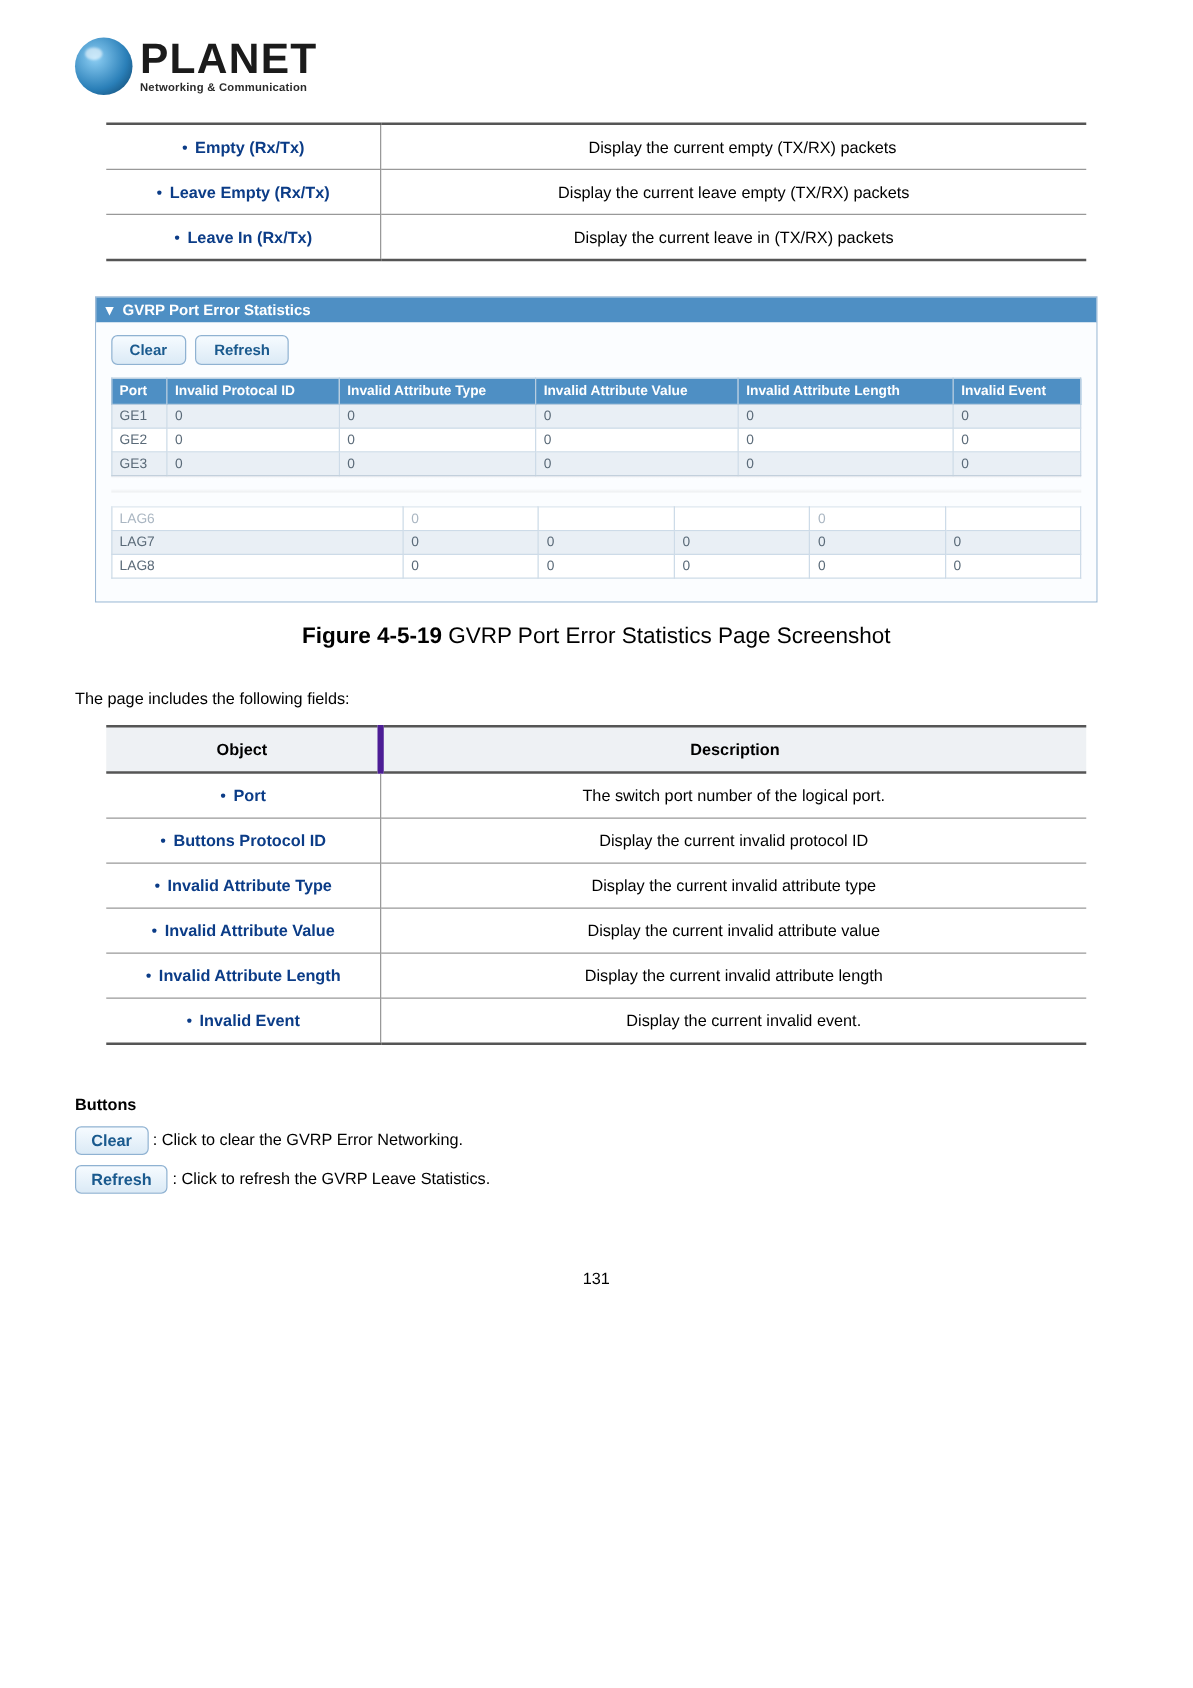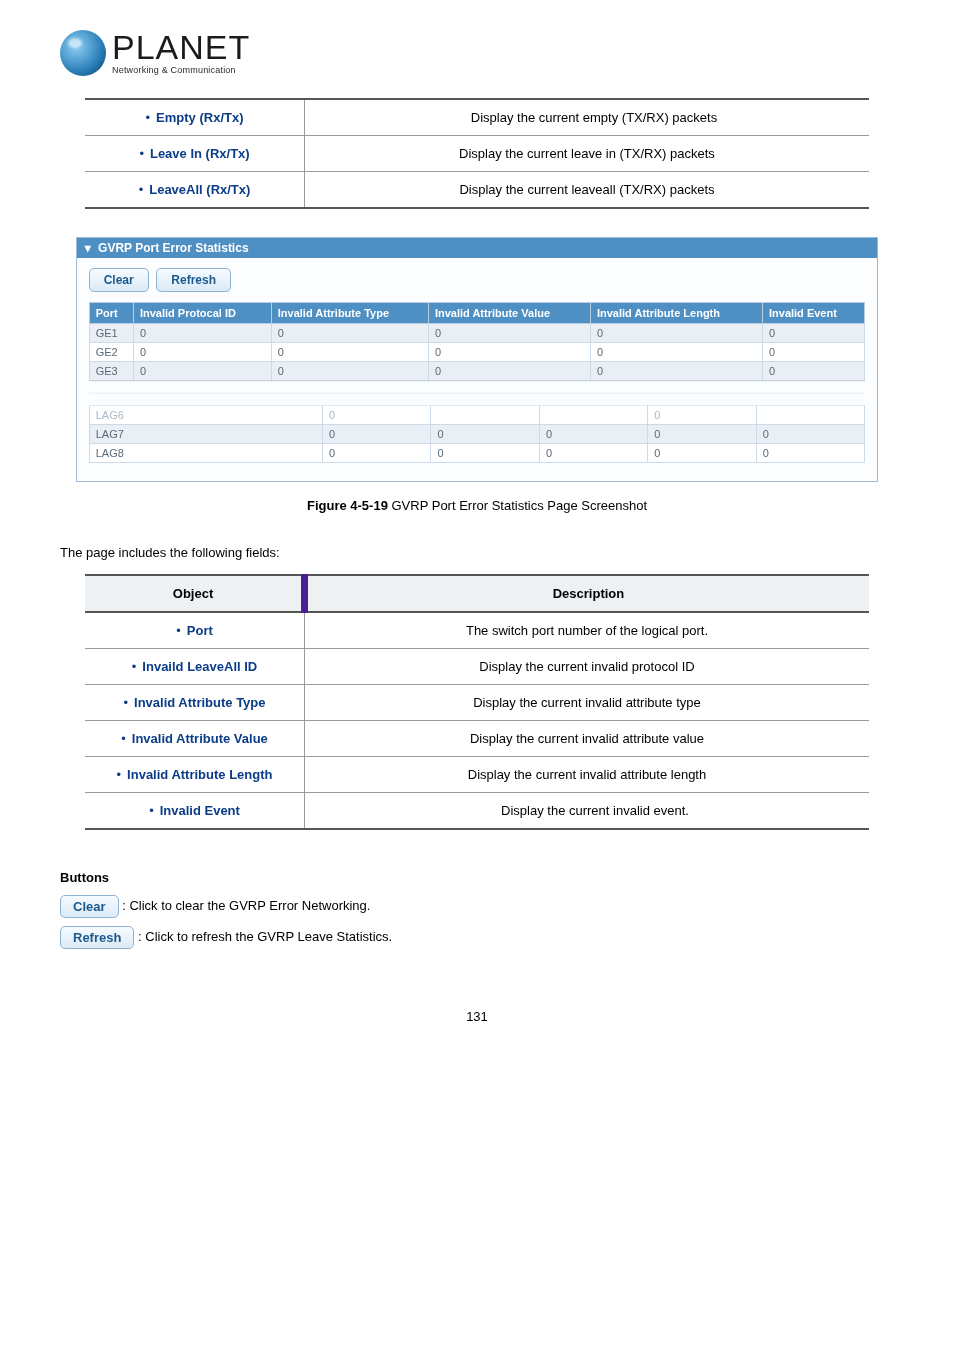--- a/index.html
+++ b/index.html
@@ -25,21 +25,21 @@
   }
   .logo-orb::after {
     content: "";
     position: absolute;
     top: 8px; left: 8px;
     width: 14px; height: 10px;
     background: rgba(255,255,255,0.55);
     border-radius: 50%;
     filter: blur(1px);
   }
-  .logo-text-wrap { display: flex; flex-direction: column; }
+  .logo-text-wrap { display: flex; flex-direction: column; font-weight: bold; }
   .logo-text {
     font-family: Impact, "Arial Black", sans-serif;
     font-size: 34px;
     letter-spacing: 1px;
     color: #1b1b1b;
     line-height: 0.95;
   }
   .logo-sub {
     font-size: 9px;
     color: #2a2a2a;
@@ -71,21 +71,21 @@
   table.desc tr:last-child td { border-bottom: 2px solid #555; }
   table.desc thead tr th { border-top: 2px solid #555; }
   table.desc tbody tr:last-child td { border-bottom: 2px solid #555; }
   table.desc .obj { color: #0b3c87; font-weight: bold; }
   table.desc td.left { width: 28%; }
   .bullet { color:#0b3c87; margin-right:6px; }
 
   table.desc td.left-inner {
     border-right: 1px solid #999;
   }
-  table.desc th.left-inner { border-right: 7px solid #4c1d95; }
+  table.desc th.left-inner { border-right: 5px solid #4c1d95; }
 
   .screenshot-wrap {
     margin: 28px auto 10px auto;
     border: 1px solid #9dbad6;
     background: #fff;
     width: 96%;
     padding: 0;
   }
   .panel-title {
     background: #4e8fc4;
@@ -161,21 +161,21 @@
   }
   .split-gap::after {
     bottom: 0;
     background: linear-gradient(rgba(0,0,0,0), rgba(0,0,0,0.06));
   }
 
   .lower-frag table.data { margin-top: 12px; border-radius: 27px; }
 
   .fig-caption {
     text-align: center;
-    font-size: 13px;
+    font-size: 18px;
     margin: 16px 0 32px 0;
   }
   .fig-caption b { font-weight: bold; }
 
   .para { margin: 6px 0 14px 0; font-size: 13px; }
 
   .section-h { font-weight: bold; margin-top: 40px; margin-bottom: 10px; }
 
   .btn-line { margin: 8px 0; font-size: 13px; }
 
@@ -192,26 +192,26 @@
   </div>
 </div>
 
 <table class="desc">
   <tbody id="table1-body">
       <tr>
         <td class="left left-inner" style="border-top: 2px solid rgb(85, 85, 85);"><span class="bullet">•</span><span class="obj">Empty (Rx/Tx)</span></td>
         <td style="border-top: 2px solid rgb(85, 85, 85); padding-left: 26px;">Display the current empty (TX/RX) packets</td>
       </tr>
       <tr>
+        <td class="left left-inner"><span class="bullet">•</span><span class="obj">Leave Empty (Rx/Tx)</span></td>
+        <td>Display the current leave empty (TX/RX) packets</td>
+      </tr>
+      <tr>
         <td class="left left-inner"><span class="bullet">•</span><span class="obj">Leave In (Rx/Tx)</span></td>
         <td>Display the current leave in (TX/RX) packets</td>
-      </tr>
-      <tr>
-        <td class="left left-inner" style="border-bottom: 2px solid rgb(85, 85, 85);"><span class="bullet">•</span><span class="obj">LeaveAll (Rx/Tx)</span></td>
-        <td style="border-bottom: 2px solid rgb(85, 85, 85);">Display the current leaveall (TX/RX) packets</td>
       </tr>
     </tbody>
 </table>
 
 <div class="screenshot-wrap">
   <div class="panel-title">
     <span class="tri">▾</span>
     <span>GVRP Port Error Statistics</span>
   </div>
   <div class="panel-body">
@@ -304,21 +304,21 @@
       <th class="left-inner">Object</th>
       <th>Description</th>
     </tr>
   </thead>
   <tbody id="table2-body">
       <tr>
         <td class="left left-inner"><span class="bullet">•</span><span class="obj">Port</span></td>
         <td>The switch port number of the logical port.</td>
       </tr>
       <tr>
-        <td class="left left-inner"><span class="bullet">•</span><span class="obj">Invaild LeaveAll ID</span></td>
+        <td class="left left-inner"><span class="bullet">•</span><span class="obj">Buttons Protocol ID</span></td>
         <td>Display the current invalid protocol ID</td>
       </tr>
       <tr>
         <td class="left left-inner"><span class="bullet">•</span><span class="obj">Invalid Attribute Type</span></td>
         <td>Display the current invalid attribute type</td>
       </tr>
       <tr>
         <td class="left left-inner"><span class="bullet">•</span><span class="obj">Invalid Attribute Value</span></td>
         <td>Display the current invalid attribute value</td>
       </tr>

